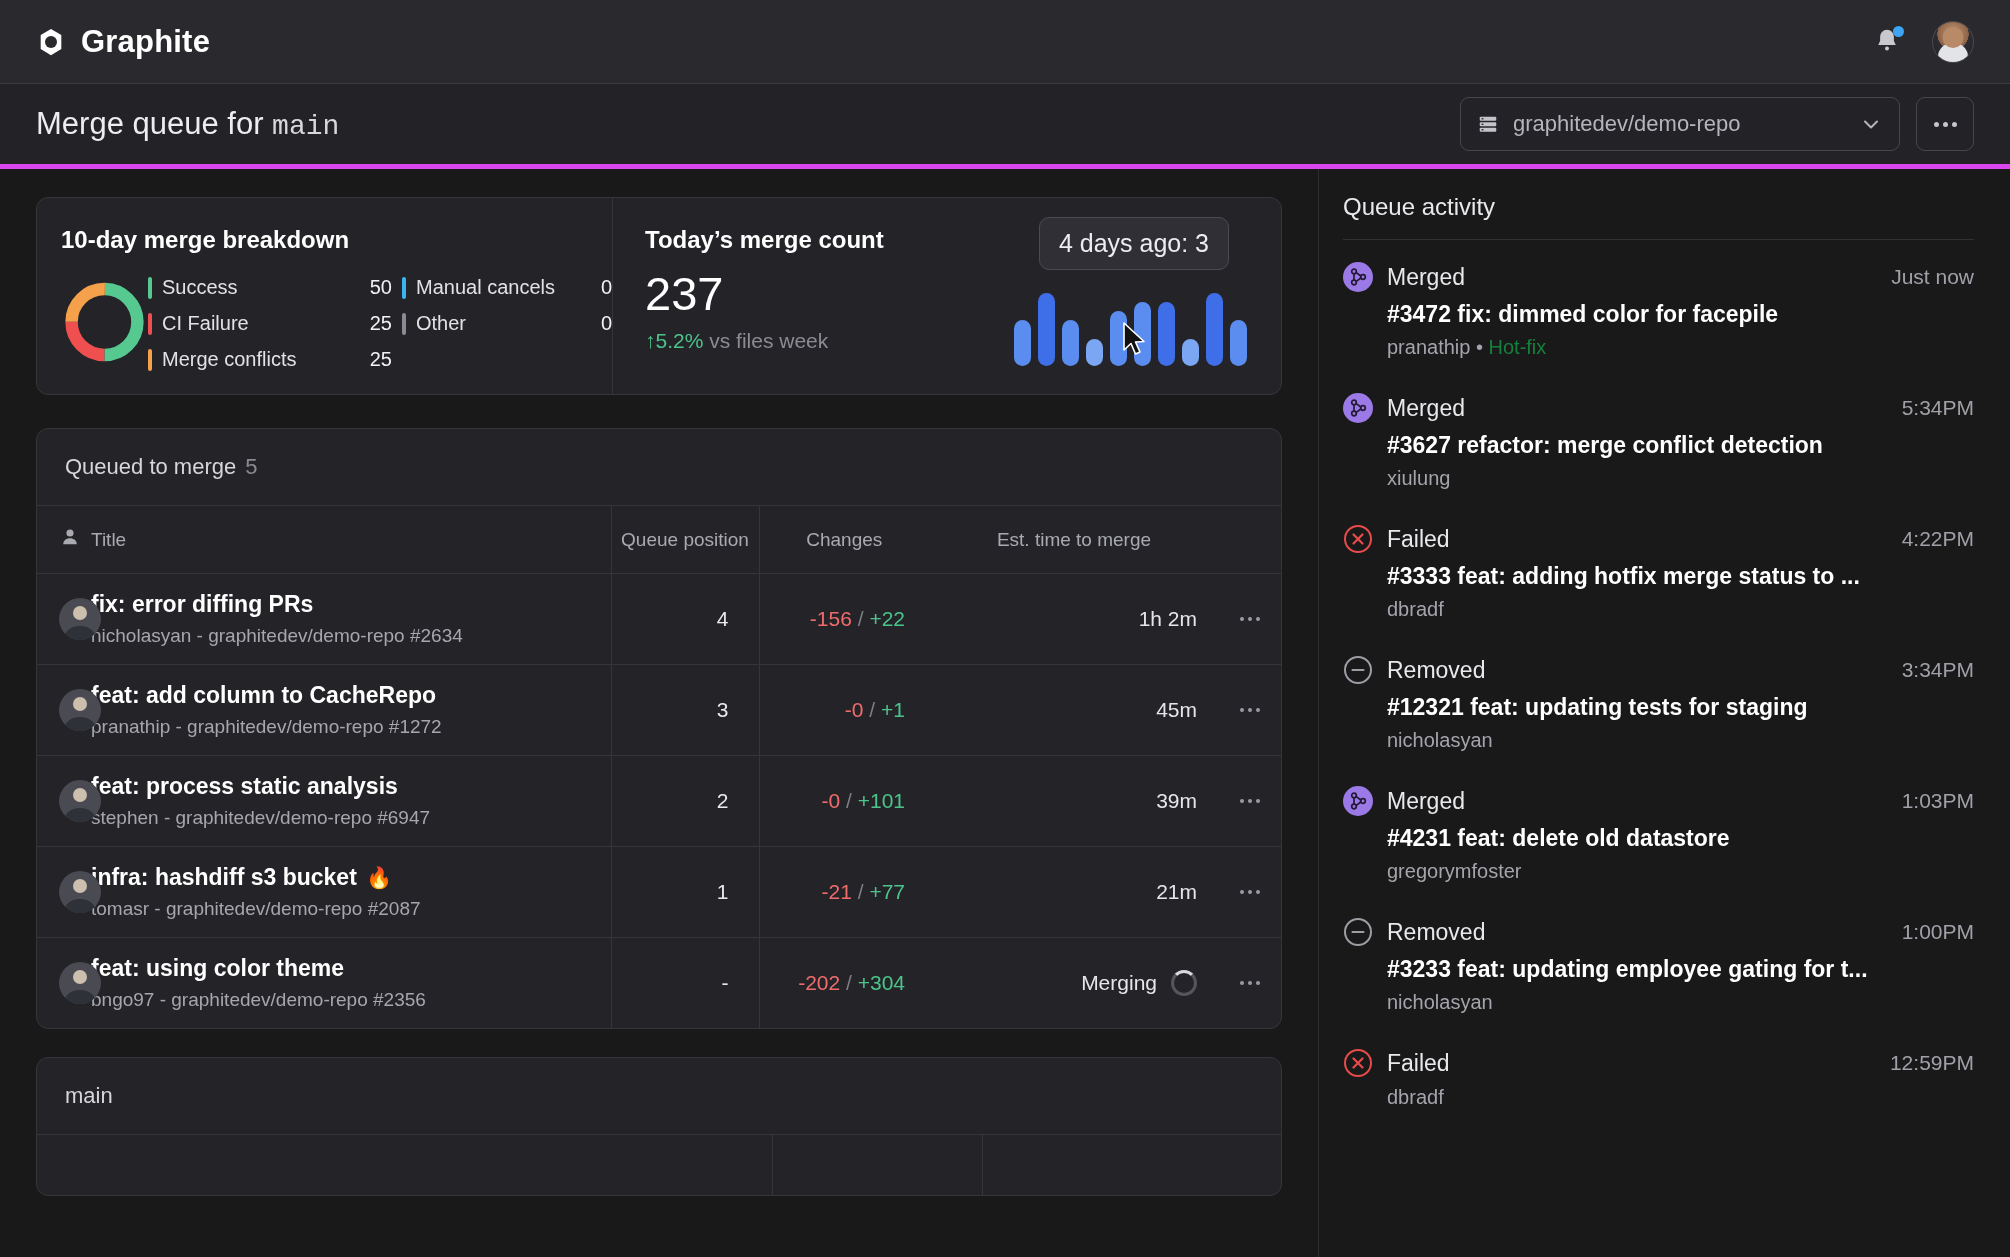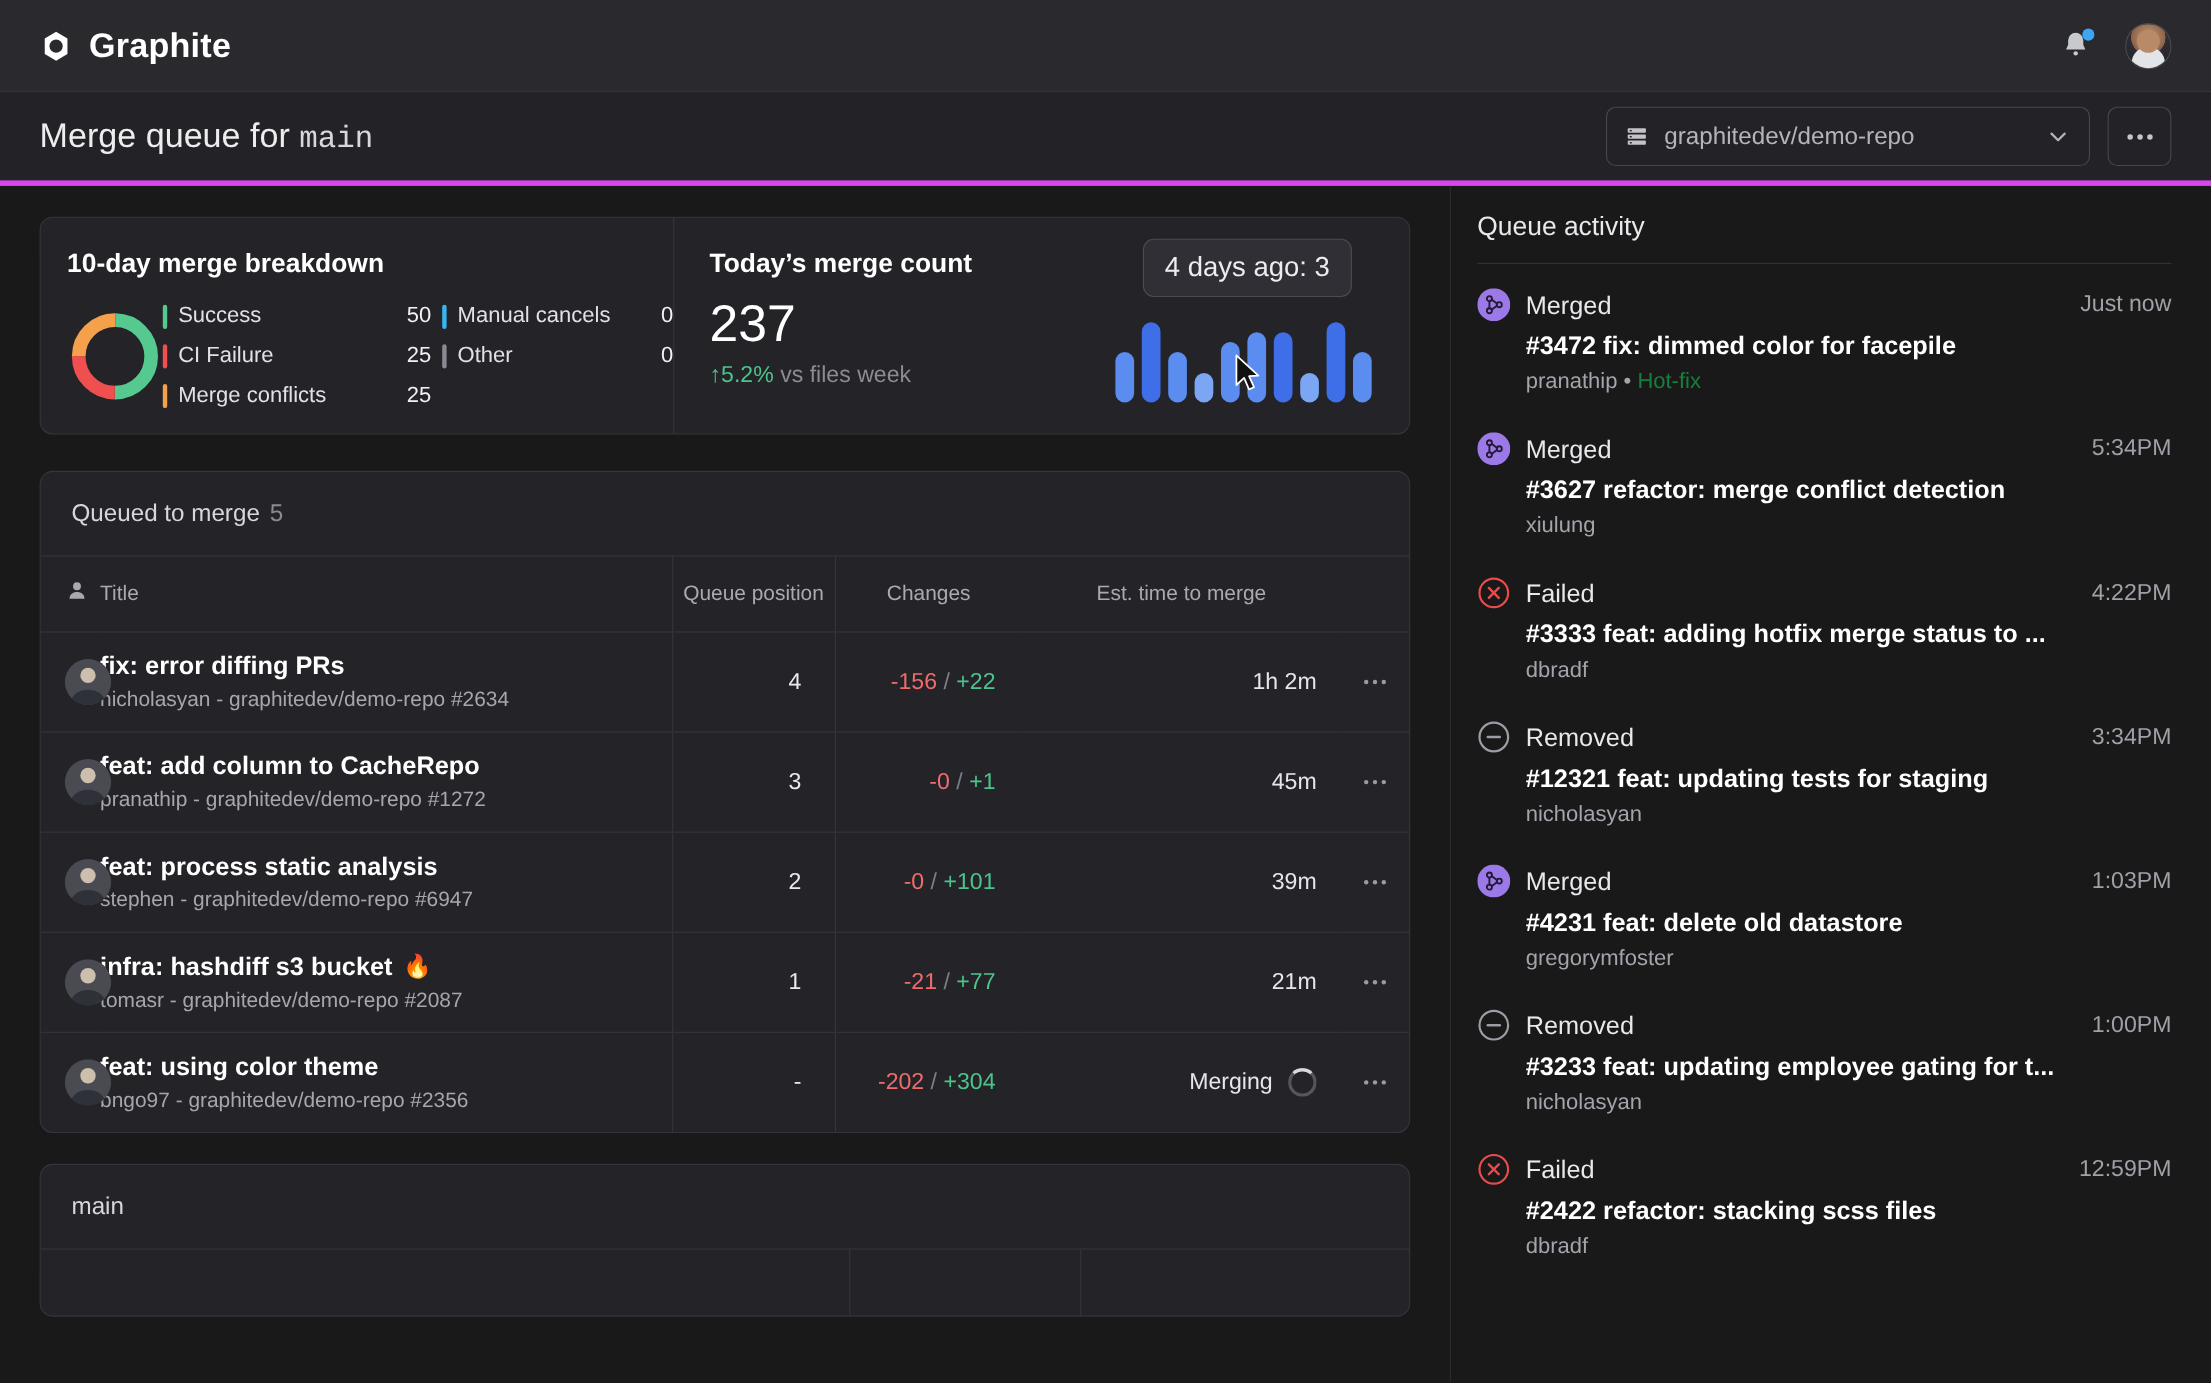--- a/index.html
+++ b/index.html
@@ -88,21 +88,21 @@
     background: #242428;
     border: 1px solid #35353b;
     border-radius: 12px;
   }
 
   
   .stats-card { display: flex; height: 198px; margin-bottom: 33px; }
   .stats-left { width: 575px; padding: 28px 0 0 24px; }
   .stats-right { flex: 1; padding: 28px 0 0 32px; border-left: 1px solid #35353b; position: relative; }
   .card-title { font-size: 24px; font-weight: 700; color: #fff; }
-  .donut-row { display: flex; align-items: center; margin-top: 22px; }
+  .donut-row { display: flex; align-items: flex-start; margin-top: 22px; }
   .legend { display: flex; gap: 10px; }
   .legend-col { display: flex; flex-direction: column; gap: 13px; }
   .legend-row { display: flex; align-items: center; gap: 10px; }
   .legend-bar { width: 4px; height: 22px; border-radius: 2px; display: block; }
   .legend-label { font-size: 20px; color: #e2e2e6; }
   .legend-val { font-size: 20px; color: #f2f2f5; text-align: right; }
   .legend-col.c1 .legend-label { width: 186px; }
   .legend-col.c1 .legend-val { width: 34px; }
   .legend-col.c2 .legend-label { width: 162px; }
   .legend-col.c2 .legend-val { width: 24px; }
@@ -595,18 +595,17 @@
         </div>
         <div class="qa-item">
           <div class="qa-top">
             <svg class="ic" viewBox="0 0 30 30">
               <circle cx="15" cy="15" r="13" fill="none" stroke="#e94b4b" stroke-width="2"></circle>
               <path d="M10.5 10.5 L19.5 19.5 M19.5 10.5 L10.5 19.5" stroke="#e94b4b" stroke-width="2.2" stroke-linecap="round"></path>
             </svg>
             <span class="qa-status">Failed</span>
             <span class="qa-time">12:59PM</span>
           </div>
-          <div class="qa-pr">#2422 refactor: stacking scss files</div>
           <div class="qa-meta"><span>dbradf</span></div>
         </div>
       </div>
   </div>
 </div>
 
 </body></html>

